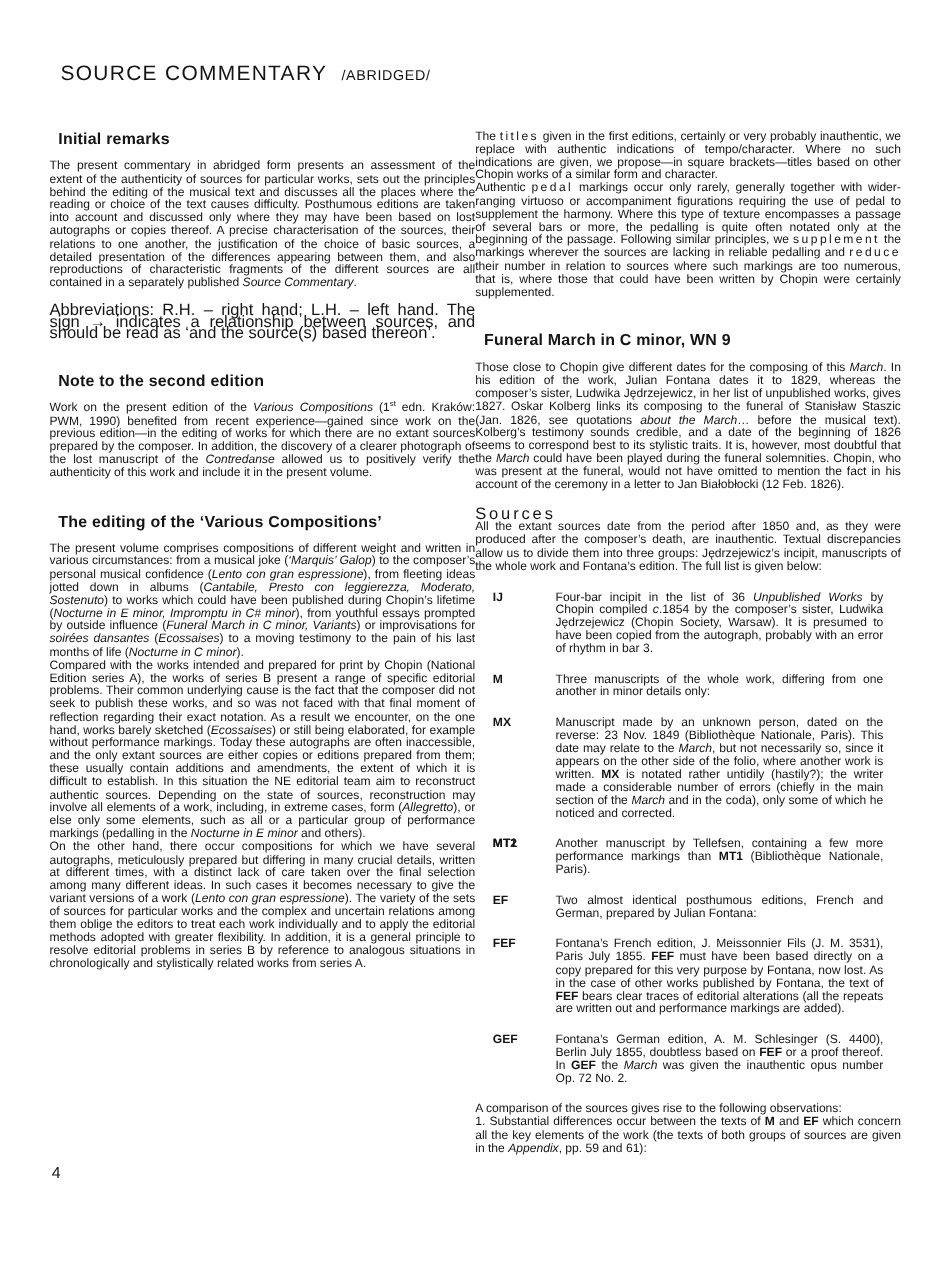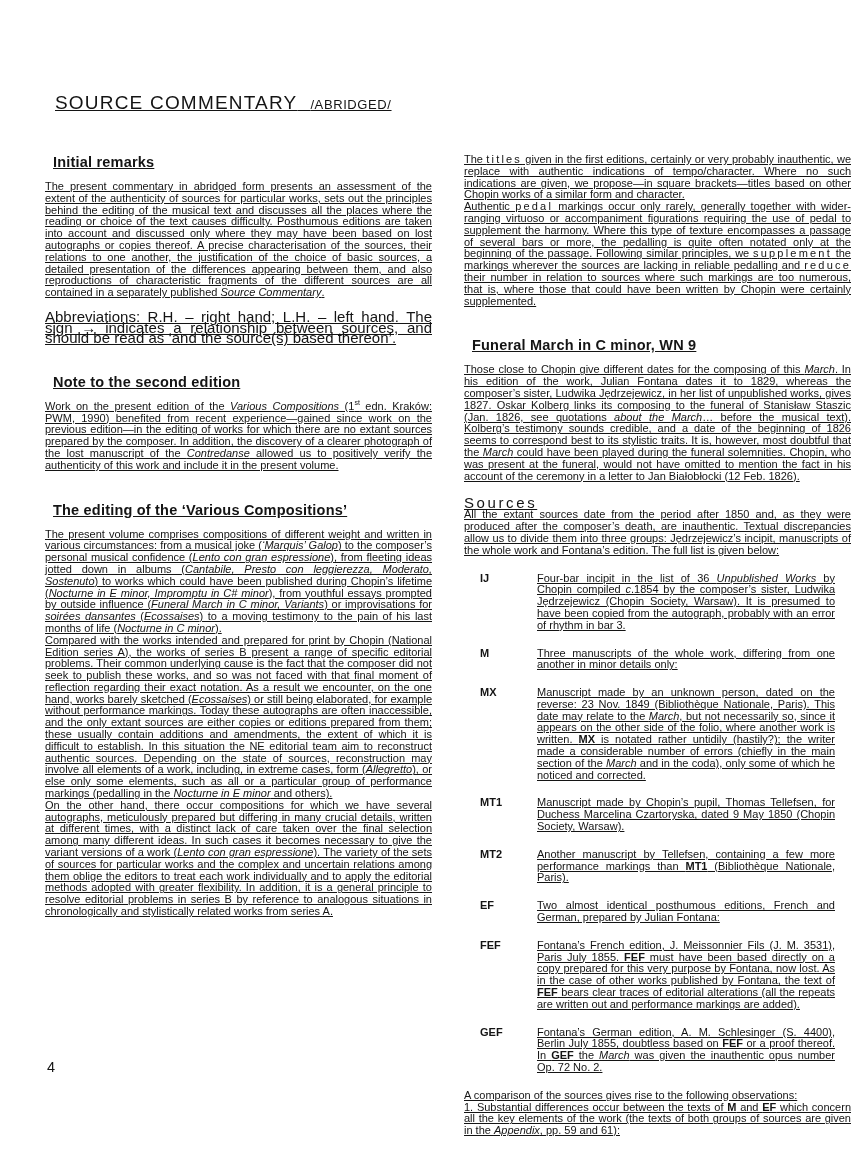--- a/index.html
+++ b/index.html
@@ -4,31 +4,30 @@
 <style>
   html,body { margin:0; padding:0; background:#ffffff; }
   body {
     width:864px; height:1152px; position:relative;
     font-family:"Liberation Sans", sans-serif;
     color:#141414;
     -webkit-font-smoothing:antialiased;
   }
   .page {
     position:absolute; inset:0;
-    padding:92px 29px 0 45px;
+    padding:57px 29px 0 45px;
     box-sizing:border-box;
-    text-decoration:underline;
   }
   .doc-title {
     margin:0 0 40px 10px;
     font-size:19px; font-weight:400; letter-spacing:1.2px;
     white-space:nowrap;
   }
   .doc-title .suffix { font-size:13px; letter-spacing:0.6px; }
-  .cols { display:flex; gap:32px; }
+  .cols { display:flex; gap:0; }
   .col { width:387px; flex:0 0 387px; }
   h2 {
     font-size:14.5px; font-weight:bold; letter-spacing:0.2px;
     margin:0 0 11px 8px;
   }
   .sec { margin:0; }
   .sec + .sec { margin-top:30px; }
   p {
     margin:0; text-align:justify;
     font-size:11px; line-height:11.8px;
@@ -96,21 +95,21 @@
         <h2>Funeral March in C minor, WN 9</h2>
         <p>Those close to Chopin give different dates for the composing of this <em>March</em>. In his edition of the work, Julian Fontana dates it to 1829, whereas the composer’s sister, Ludwika Jędrzejewicz, in her list of unpublished works, gives 1827. Oskar Kolberg links its composing to the funeral of Stanisław Staszic (Jan. 1826, see quotations <em>about the March</em>… before the musical text). Kolberg’s testimony sounds credible, and a date of the beginning of 1826 seems to correspond best to its stylistic traits. It is, however, most doubtful that the <em>March</em> could have been played during the funeral solemnities. Chopin, who was present at the funeral, would not have omitted to mention the fact in his account of the ceremony in a letter to Jan Białobłocki (12 Feb. 1826).</p>
 
         <h3 class="sources-head">Sources</h3>
         <p>All the extant sources date from the period after 1850 and, as they were produced after the composer’s death, are inauthentic. Textual discrepancies allow us to divide them into three groups: Jędrzejewicz’s incipit, manuscripts of the whole work and Fontana’s edition. The full list is given below:</p>
 
         <ul class="src-list">
           <li><span class="sigla">IJ</span><span>Four-bar incipit in the list of 36 <em>Unpublished Works</em> by Chopin compiled <em>c</em>.1854 by the composer’s sister, Ludwika Jędrzejewicz (Chopin Society, Warsaw). It is presumed to have been copied from the autograph, probably with an error of rhythm in bar 3.</span></li>
           <li><span class="sigla">M</span><span>Three manuscripts of the whole work, differing from one another in minor details only:</span></li>
           <li><span class="sigla">MX</span><span>Manuscript made by an unknown person, dated on the reverse: 23 Nov. 1849 (Bibliothèque Nationale, Paris). This date may relate to the <em>March</em>, but not necessarily so, since it appears on the other side of the folio, where another work is written. <strong>MX</strong> is notated rather untidily (hastily?); the writer made a considerable number of errors (chiefly in the main section of the <em>March</em> and in the coda), only some of which he noticed and corrected.</span></li>
-          <li><span class="sigla">MT1</span><span>Manuscript made by Chopin’s pupil, Thomas Tellefsen, for Duchess Marcelina Czartoryska, dated 9 May 1850 (Chopin Society, Warsaw).</span></li>
+          <li><span class="sigla">MT1</span></li>
           <li><span class="sigla">MT2</span><span>Another manuscript by Tellefsen, containing a few more performance markings than <strong>MT1</strong> (Bibliothèque Nationale, Paris).</span></li>
           <li><span class="sigla">EF</span><span>Two almost identical posthumous editions, French and German, prepared by Julian Fontana:</span></li>
           <li><span class="sigla">FEF</span><span>Fontana’s French edition, J. Meissonnier Fils (J. M. 3531), Paris July 1855. <strong>FEF</strong> must have been based directly on a copy prepared for this very purpose by Fontana, now lost. As in the case of other works published by Fontana, the text of <strong>FEF</strong> bears clear traces of editorial alterations (all the repeats are written out and performance markings are added).</span></li>
           <li><span class="sigla">GEF</span><span>Fontana’s German edition, A. M. Schlesinger (S. 4400), Berlin July 1855, doubtless based on <strong>FEF</strong> or a proof thereof. In <strong>GEF</strong> the <em>March</em> was given the inauthentic opus number Op. 72 No. 2.</span></li>
         </ul>
 
         <p>A comparison of the sources gives rise to the following observations:</p>
         <p>1. Substantial differences occur between the texts of <strong>M</strong> and <strong>EF</strong> which concern all the key elements of the work (the texts of both groups of sources are given in the <em>Appendix</em>, pp. 59 and 61):</p>
       </div>
     </div>

